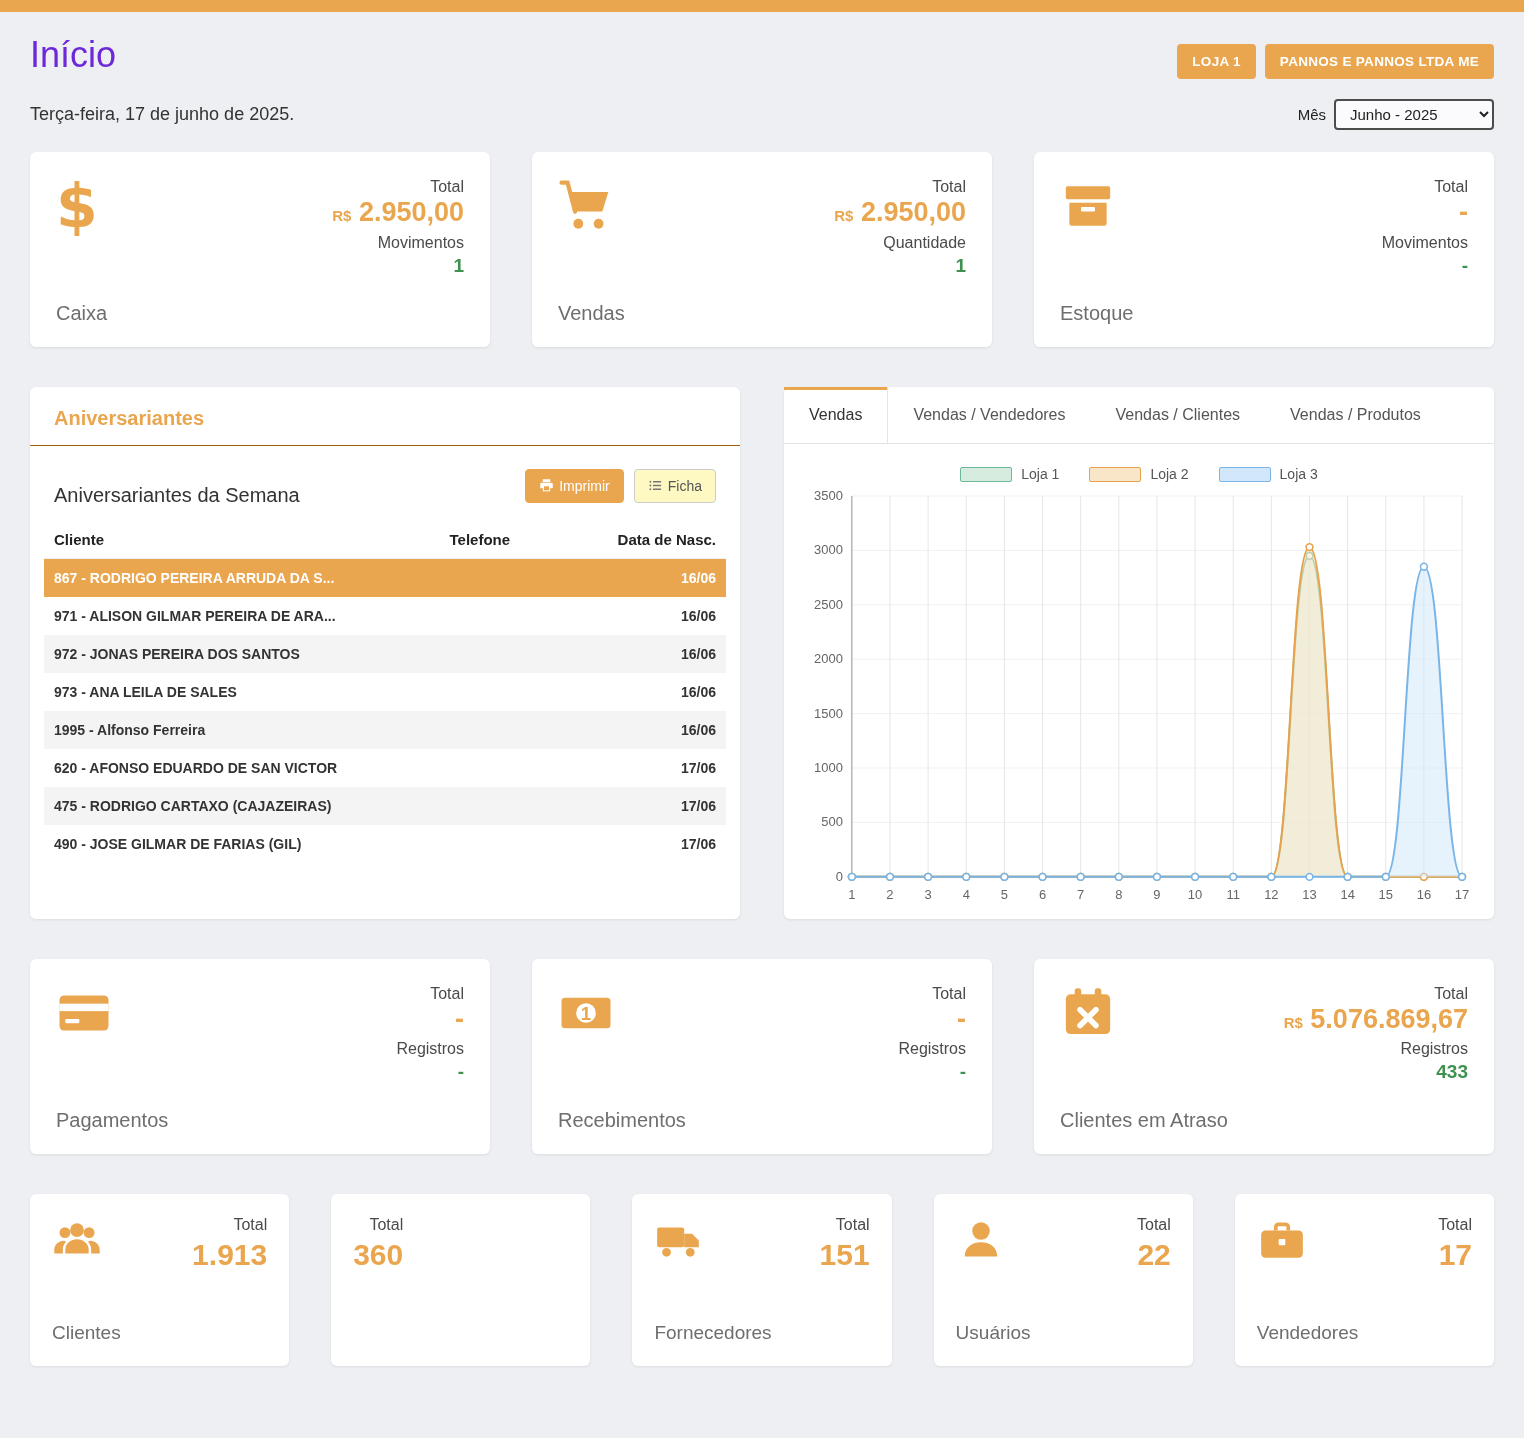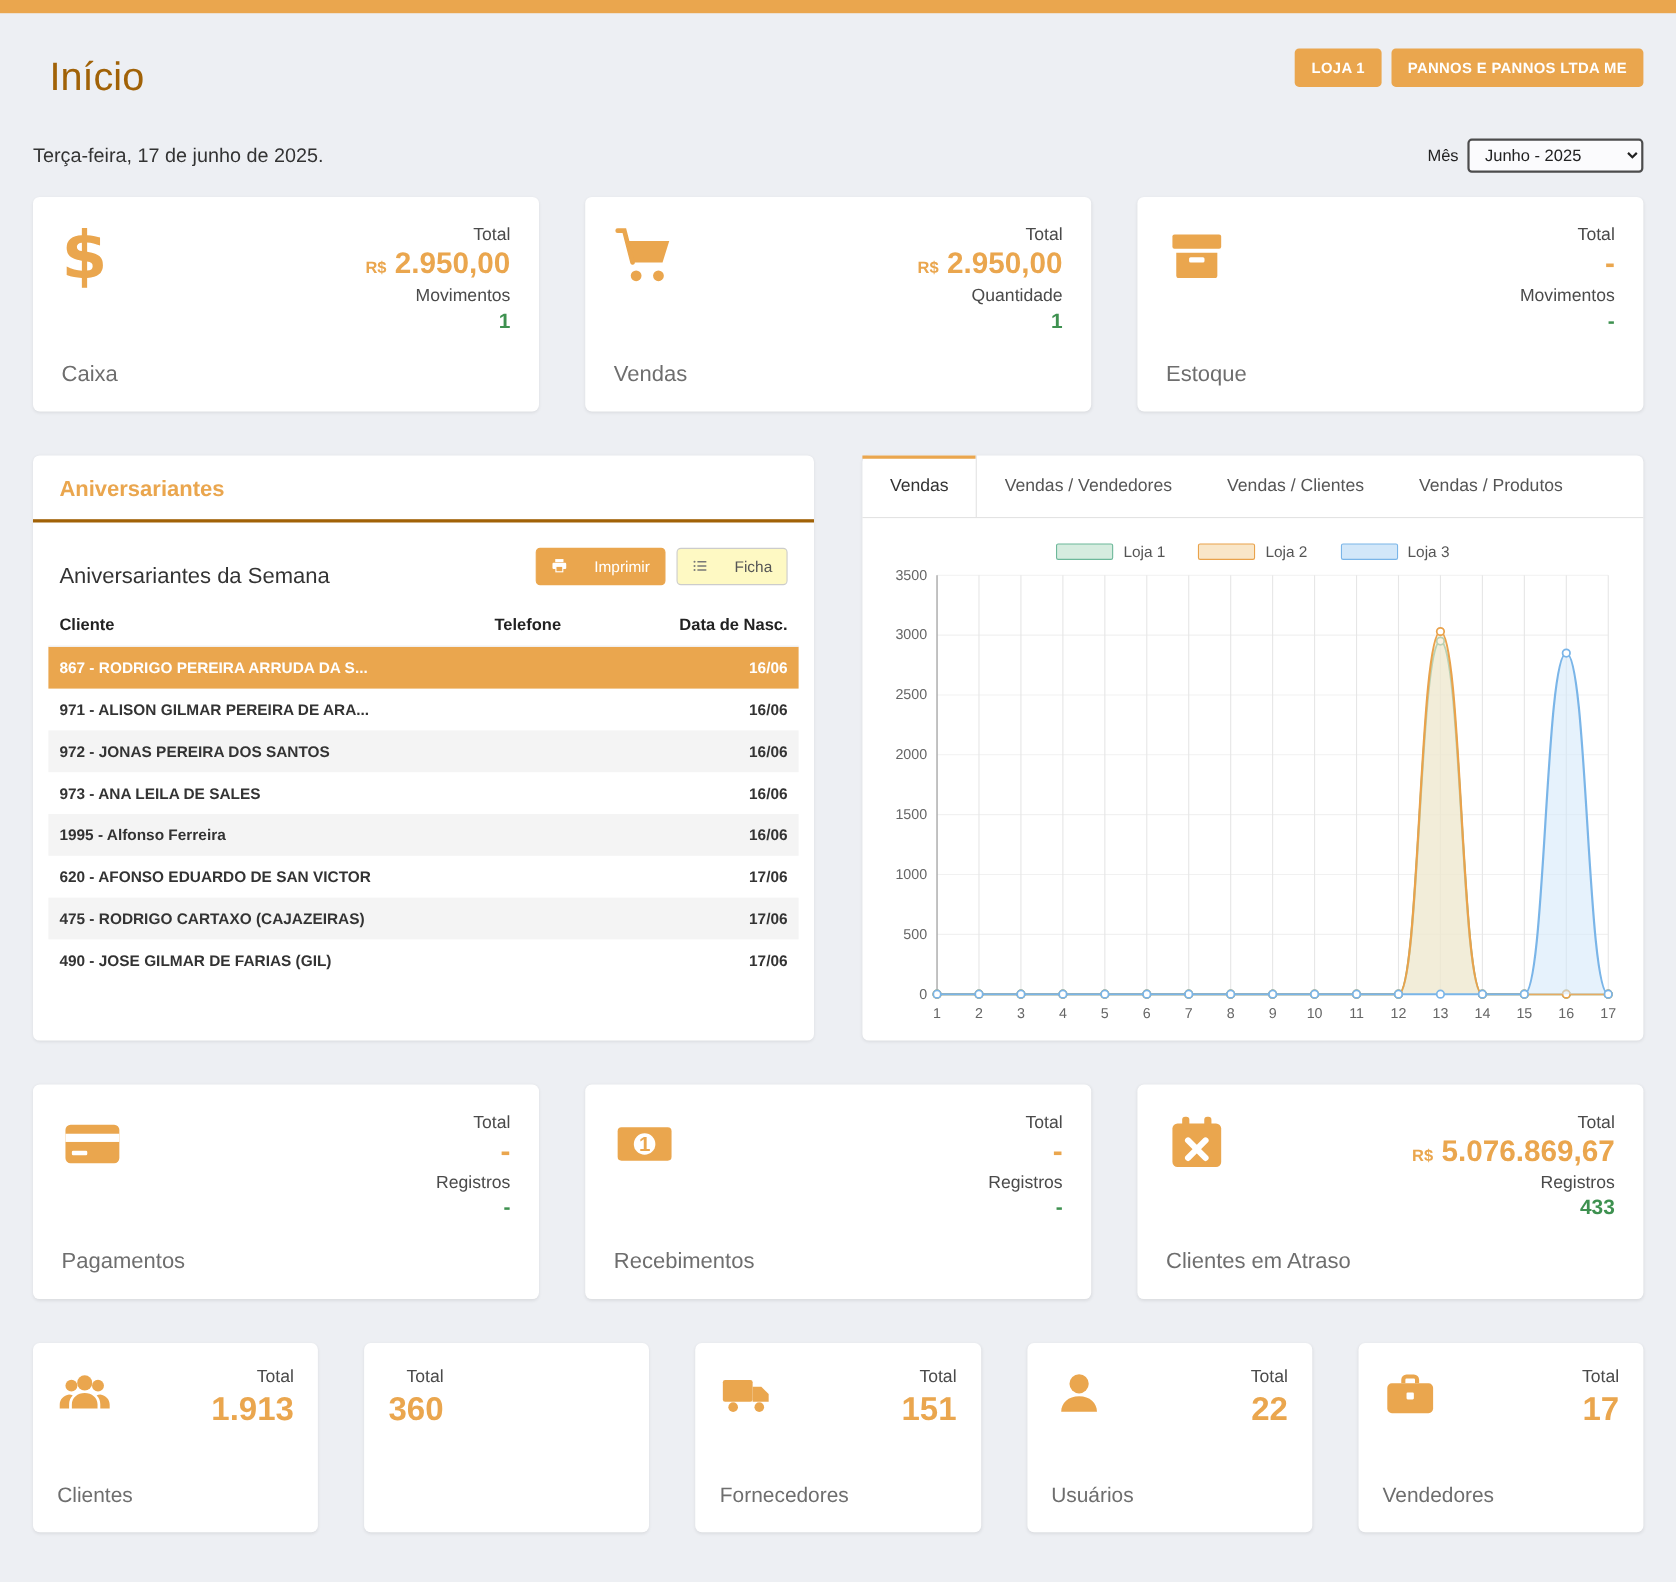--- a/index.html
+++ b/index.html
@@ -2,21 +2,21 @@
 <html><head>
 <meta charset="utf-8">
 <style>
   * { box-sizing: border-box; }
   body { margin:0; background:#edeff3; font-family:"Liberation Sans", sans-serif; color:#444; }
   .topbar { height:12px; background:#eaa64e; }
   .page { padding:14px 30px 44px; max-width:1524px; margin:0 auto; }
 
   
   .header-row1 { display:flex; justify-content:space-between; align-items:flex-start; margin-top:8px; }
-  h1 { font-size:36px; font-weight:400; color:#a16207; margin:15px; }
+  h1 { font-size:36px; font-weight:400; color:#6d28d9; margin:0; }
   .badges { display:flex; gap:9px; margin-top:10px; }
   .badge { background:#eaa64e; color:#fff; font-weight:700; font-size:13.5px; padding:10px 15px;
            border-radius:4px; border:none; cursor:pointer; letter-spacing:.3px; font-family:inherit; }
   .header-row2 { display:flex; justify-content:space-between; align-items:center; margin-top:20px; }
   .date-text { font-size:18px; color:#333; }
   .month-picker { display:flex; align-items:center; gap:8px; font-size:15px; color:#222; }
   select { font-size:15px; padding:4px 10px; border:2px solid #4c4c4c; border-radius:4px;
            background:#fbfbfd; color:#222; font-family:inherit; min-width:160px; }
 
   
@@ -32,25 +32,25 @@
   .stat-right { display:flex; flex-direction:column; align-items:flex-end; }
   .metric-label { font-size:16px; color:#4a4a4a; }
   .metric-value { font-size:27px; font-weight:700; color:#eaa64e; line-height:1.25; }
   .metric-value .prefix { font-size:15px; }
   .metric-green { font-size:19px; font-weight:700; color:#3e9150; line-height:1.5; }
   .mt10 { margin-top:4px; }
 
   
   .mid-row { display:flex; gap:44px; margin-top:40px; align-items:stretch; }
   .panel { flex:1; min-width:0; background:#fff; border-radius:6px; box-shadow:0 1px 3px rgba(0,0,0,.08); }
-  .panel-title { color:#eaa64e; font-size:20px; font-weight:700; padding:20px 24px 15px; border-bottom:3px solid #a16207; }
+  .panel-title { color:#eaa64e; font-size:20px; font-weight:700; padding:20px 24px 15px; border-bottom:1px solid #a16207; }
   .bday-toolbar { display:flex; justify-content:space-between; align-items:center; padding:18px 24px 14px; }
   .bday-subtitle { font-size:20px; color:#333;margin-top:20px; }
   .toolbar-buttons { display:flex; gap:10px; }
-  .btn { display:inline-flex; align-items:center; gap:24px; font-size:14px; padding:8px 13px; border-radius:4px;
+  .btn { display:inline-flex; align-items:center; gap:5px; font-size:14px; padding:8px 13px; border-radius:4px;
          cursor:pointer; font-family:inherit;text-align:center; }
   .btn svg { width:15px; height:15px; }
   .btn-orange { background:#eaa64e; color:#fff; border:1px solid #eaa64e; }
   .btn-light { background:#fef9c3; color:#555; border:1px solid #ccc; }
 
   .bday-table { width:calc(100% - 28px); margin:0 14px 16px; border-collapse:collapse; font-size:14px; }
   .bday-table th { text-align:left; padding:10px; font-size:15px; color:#222; border-bottom:1px solid #f0f0f0; }
   .bday-table th:last-child, .bday-table td:last-child { text-align:right; }
   .bday-table th:nth-child(1) { width:58%; }
   .bday-table th:nth-child(2) { width:22%; }

